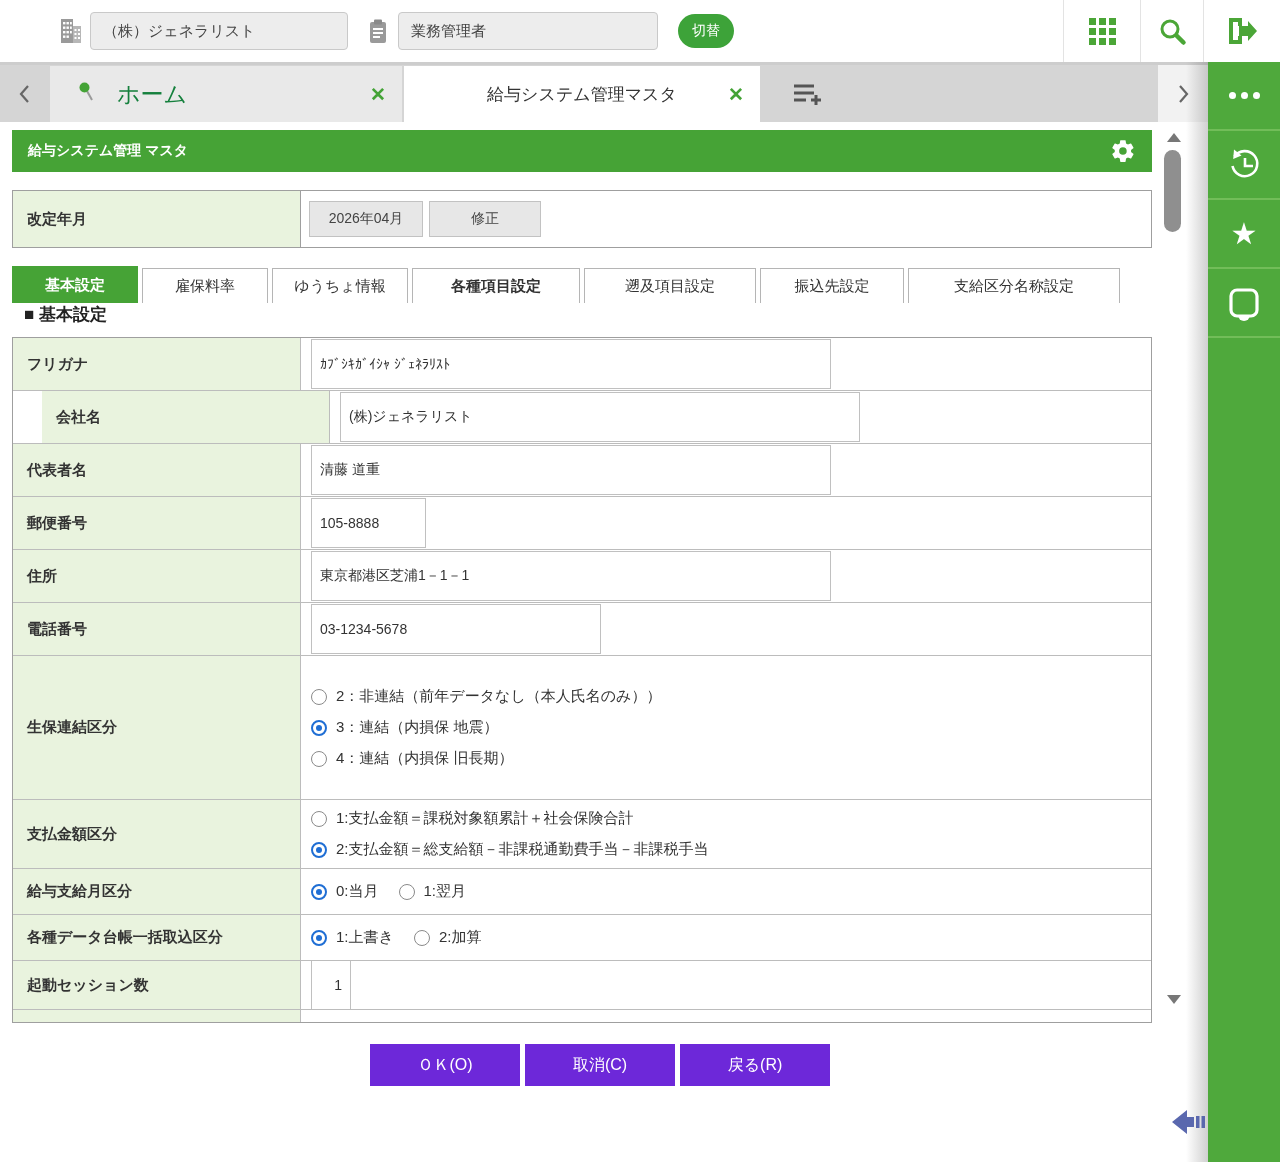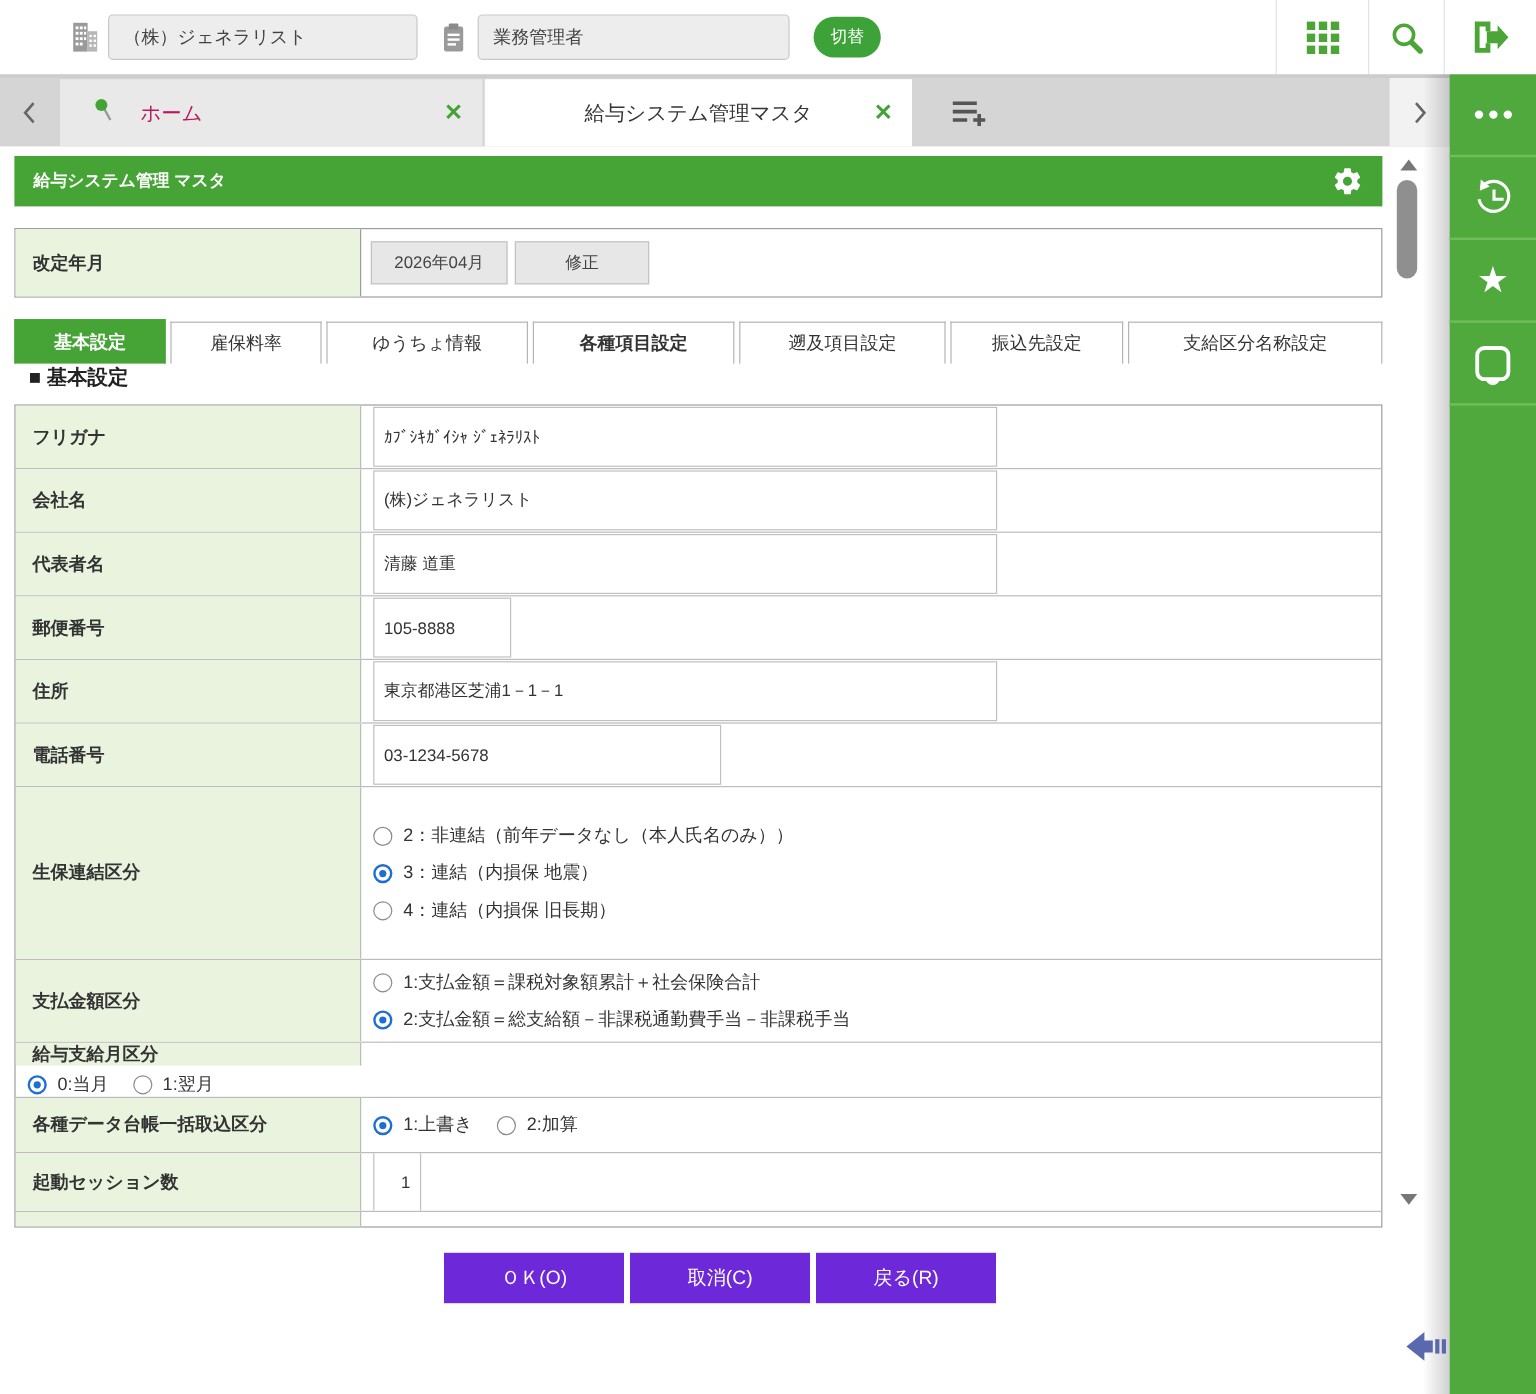--- a/index.html
+++ b/index.html
@@ -17,21 +17,21 @@
   .tb-divider{position:absolute;top:0;width:1px;height:62px;background:#e3e3e3;}
   .tb-iconbtn{position:absolute;top:0;height:62px;display:flex;align-items:center;justify-content:center;cursor:pointer;}
   .gridicon{display:grid;grid-template-columns:repeat(3,7px);grid-template-rows:repeat(3,7px);gap:3px;}
   .gridicon span{background:#4ba637;display:block;}
   
   .tabbar{position:absolute;left:0;top:62px;width:1280px;height:60px;background:#d5d5d5;
           border-top:3px solid #cdcdcd;box-sizing:border-box;}
   .tab-back{position:absolute;left:0;top:65px;width:50px;height:57px;display:flex;align-items:center;justify-content:center;cursor:pointer;}
   .wtab{position:absolute;top:66px;height:56px;box-sizing:border-box;display:flex;align-items:center;cursor:pointer;}
   .wtab-home{left:50px;width:352px;background:#e9e9e9;}
-  .wtab-home .lbl{margin-left:22px;font-size:17px;color:#be185d;}
+  .wtab-home .lbl{margin-left:22px;font-size:23px;color:#15803d;}
   .wtab-home .pin{margin-left:28px;}
   .wtab-active{left:404px;width:356px;background:#fff;justify-content:center;}
   .wtab-active .lbl{font-size:17px;color:#333;}
   .tab-close{position:absolute;right:16px;color:#44a336;font-weight:bold;font-size:19px;cursor:pointer;}
   .tab-add{position:absolute;left:780px;top:66px;width:56px;height:56px;display:flex;align-items:center;justify-content:center;cursor:pointer;}
   .tab-forward{position:absolute;left:1158px;top:65px;width:50px;height:57px;background:#f2f2f2;
                display:flex;align-items:center;justify-content:center;cursor:pointer;}
   
   .sidebar{position:absolute;left:1208px;top:62px;width:72px;height:1100px;background:#4fa93c;}
   .sb-btn{height:67px;border-bottom:2px solid #72bd59;display:flex;align-items:center;justify-content:center;cursor:pointer;}
@@ -240,39 +240,39 @@
 
 <div class="rev-row">
   <div class="rev-label">改定年月</div>
   <div class="rev-box" style="left:296px;width:114px;">2026年04月</div>
   <div class="rev-box" style="left:416px;width:112px;">修正</div>
 </div>
 
 <div class="settings-tabs">
     <div class="ptab active" style="width: 126px;">基本設定</div>
     <div class="ptab" style="width: 126px;">雇保料率</div>
-    <div class="ptab" style="width: 168px;">ゆうちょ情報</div>
+    <div class="ptab" style="width: 136px;">ゆうちょ情報</div>
     <div class="ptab" style="width: 168px; font-weight: bold;">各種項目設定</div>
     <div class="ptab" style="width: 172px;">遡及項目設定</div>
     <div class="ptab" style="width: 144px;">振込先設定</div>
     <div class="ptab" style="width: 212px;">支給区分名称設定</div>
   </div>
 <div class="section-h">
   <span>■</span>
   <span>基本設定</span>
 </div>
 
 <div class="form-table">
     <div class="frow" style="height: 52px; justify-content: space-between;">
       <div class="flabel">フリガナ</div>
       <div class="fvalue">
         <input class="tinput" value="ｶﾌﾞｼｷｶﾞｲｼｬ ｼﾞｪﾈﾗﾘｽﾄ" style="width: 520px;">
       </div>
     </div>
-    <div class="frow" style="height: 52px;">
+    <div class="frow" style="height: 52px; padding-left: 29px;">
       <div class="flabel">会社名</div>
       <div class="fvalue">
         <input class="tinput" value="(株)ジェネラリスト" style="width: 520px;">
       </div>
     </div>
     <div class="frow" style="height: 52px;">
       <div class="flabel">代表者名</div>
       <div class="fvalue">
         <input class="tinput" value="清藤 道重" style="width: 520px;">
       </div>
@@ -318,21 +318,21 @@
         <div class="opt">
           <span class="radio"></span>
           <span>1:支払金額＝課税対象額累計＋社会保険合計</span>
         </div>
         <div class="opt">
           <span class="radio checked"></span>
           <span>2:支払金額＝総支給額－非課税通勤費手当－非課税手当</span>
         </div>
       </div>
     </div>
-    <div class="frow" style="height: 45px; flex-direction: column;">
+    <div class="frow" style="height: 45px;">
       <div class="flabel">給与支給月区分</div>
       <div class="fvalue inline">
         <div class="opt">
           <span class="radio checked"></span>
           <span>0:当月</span>
         </div>
         <div class="opt">
           <span class="radio"></span>
           <span>1:翌月</span>
         </div>

